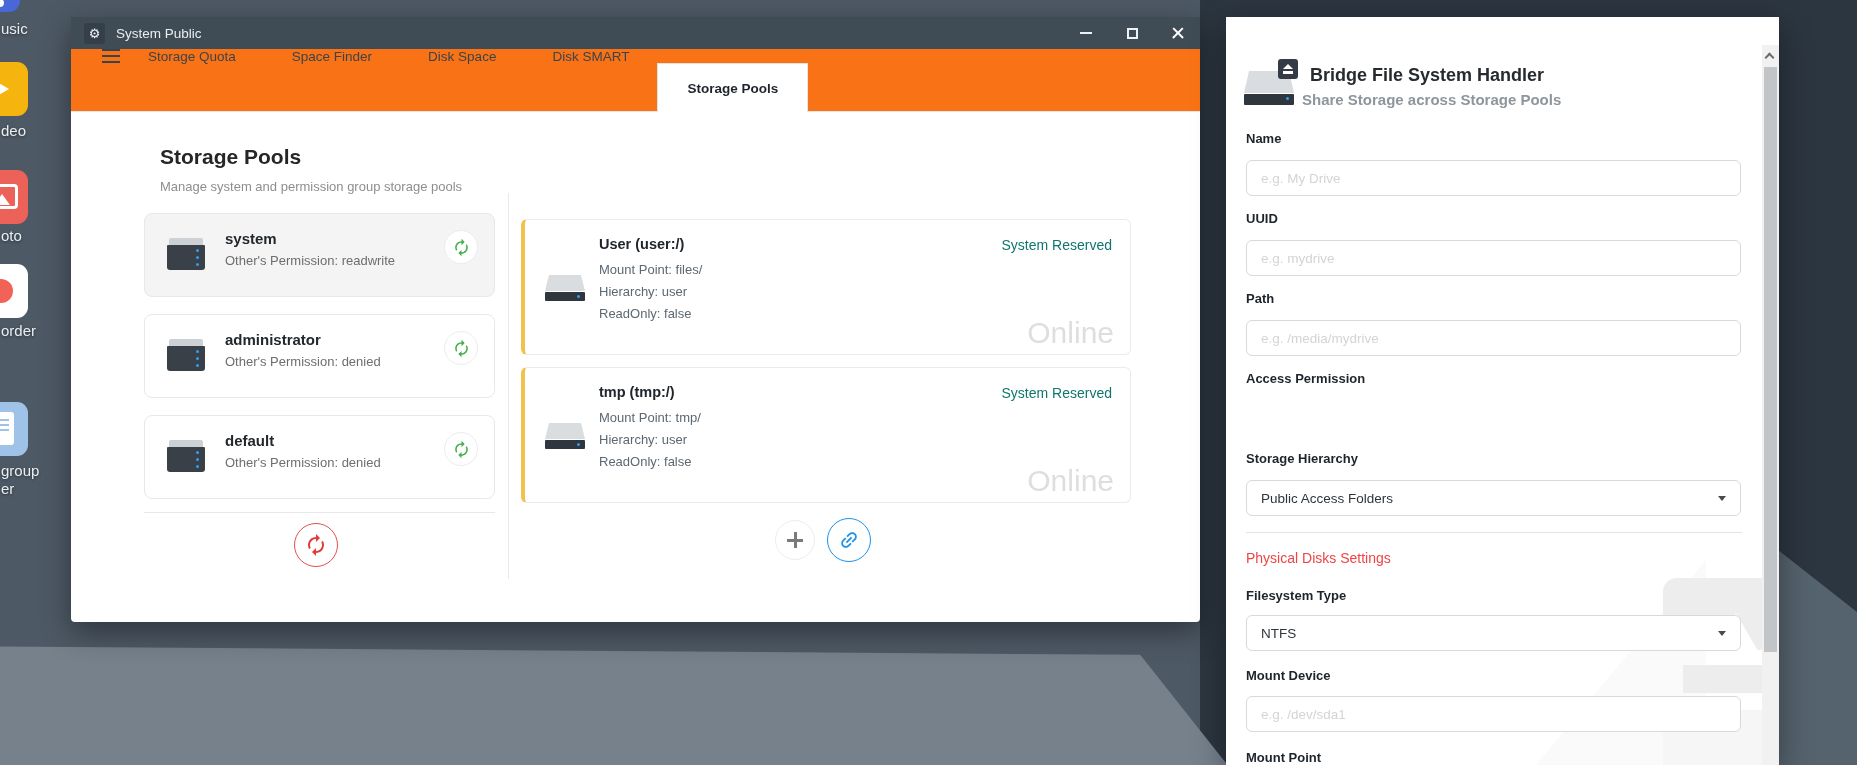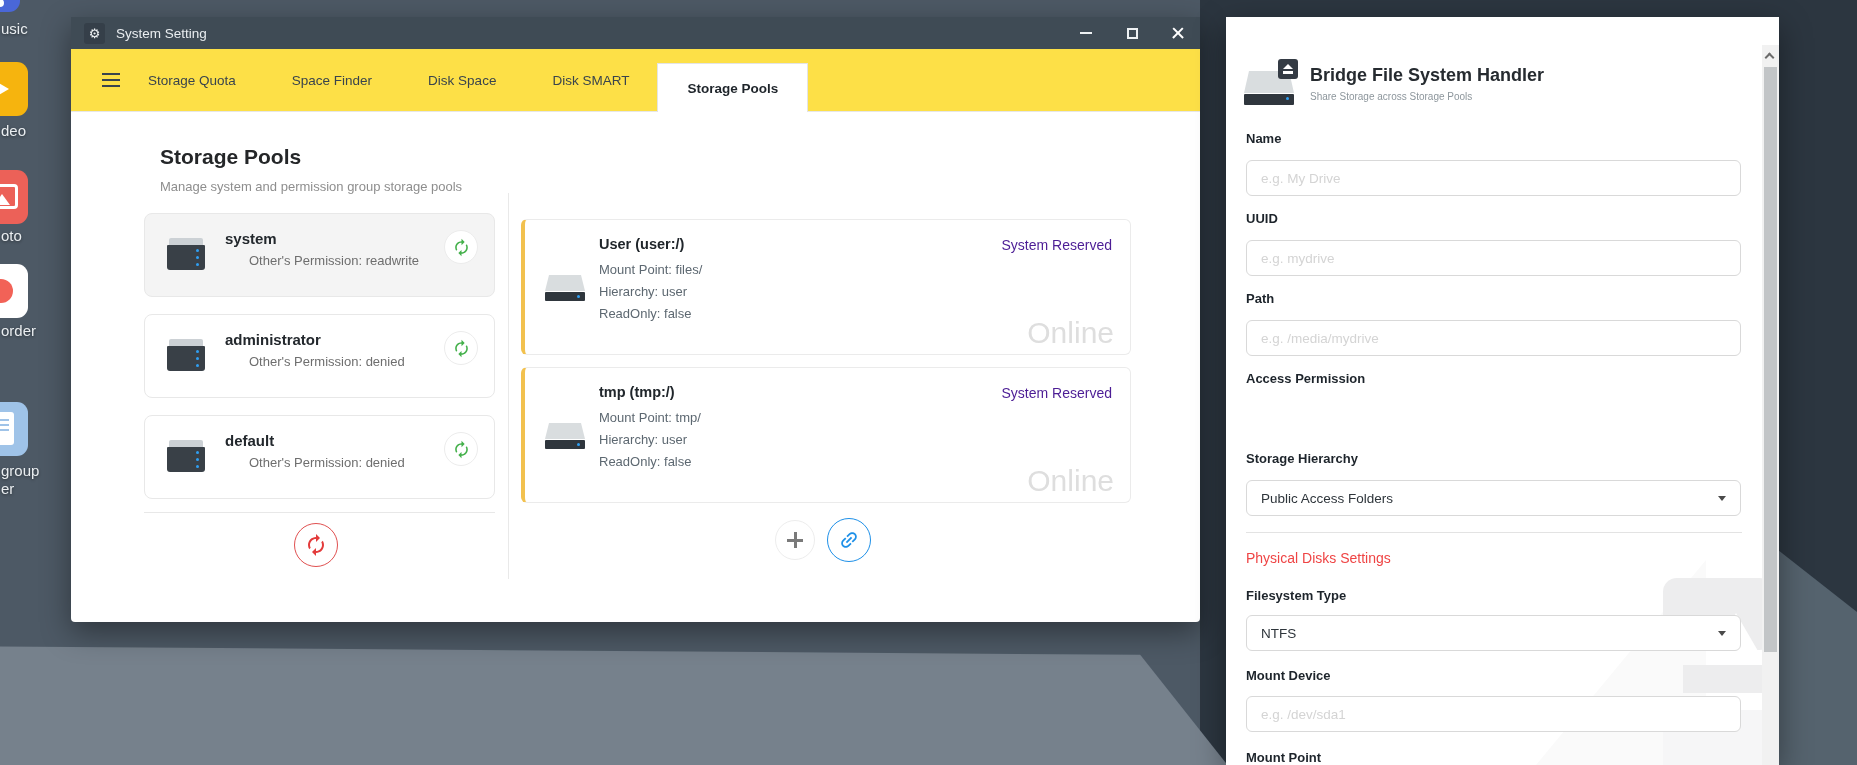--- a/index.html
+++ b/index.html
@@ -43,52 +43,52 @@
   .ctl-close i, .ctl-close b { position:absolute; left:1px; top:7px; width:14px; height:2.4px; background:#fff; }
   .ctl-close i { transform:rotate(45deg); } .ctl-close b { transform:rotate(-45deg); }
 
   
   .win1 { left:71px; top:17px; width:1129px; height:605px; border-radius:0 0 4px 4px; }
   .win1 .titlebar { height:32px; background:#3f4b55; padding:0 14px 0 13px; }
   .win1 .controls { gap:30px; }
   .app-ic { width:21px; height:21px; border-radius:3px; background:#353f49; color:#eef1f3;
             display:flex; align-items:center; justify-content:center; font-size:13px; }
   .win1 .title { margin-left:11px; }
-  .tabbar { position:absolute; left:0; top:32px; width:100%; height:63px; background:#fde047;
-            border-bottom:1px solid #e7e7e7; display:flex; align-items:center; }
+  .tabbar { position:absolute; left:0; top:32px; width:100%; height:63px; background:#f97316;
+            border-bottom:1px solid #e7e7e7; display:flex; align-items:flex-start; }
   .burger { margin-left:31px; width:18px; display:flex; flex-direction:column; gap:3.5px; cursor:pointer; }
   .burger i { height:2.4px; background:#39444d; }
   .tab { font-size:13.5px; color:#39444d; padding:0 28px; cursor:pointer; }
   .tab:first-of-type { margin-left:25px; }
   .tab.active { font-weight:bold; color:#1e242a; background:#fff; border:1px solid #e4e4e4; border-bottom:none;
                 align-self:flex-end; height:49px; line-height:49px; margin-bottom:-1px; padding:0 29px; }
   .page-title { position:absolute; left:89px; top:128px; font-size:21px; font-weight:bold; color:#242628; }
   .page-sub   { position:absolute; left:89px; top:162px; font-size:13px; color:#8e8e8e; }
 
   .pool-card { position:absolute; left:73px; width:351px; height:84px; background:#fff;
                border:1px solid #e8e8e8; border-radius:8px; }
   .pool-card.selected { background:#f4f4f4; }
   .pool-name { position:absolute; left:80px; top:16px; font-size:15px; font-weight:bold; color:#23282d; }
-  .pool-perm { position:absolute; left:80px; top:39px; font-size:13px; color:#6e6e6e;margin-left:24px; }
+  .pool-perm { position:absolute; left:80px; top:39px; font-size:13px; color:#6e6e6e; }
   .srv { position:absolute; left:22px; top:24px; width:38px; height:33px; }
   .srv .cap  { height:7px; background:#ccd1d5; border-radius:2px 2px 0 0; margin:0 2px; }
   .srv .body { height:25px; background:#394047; border-radius:1px 1px 3px 3px; position:relative; }
   .srv .body i { position:absolute; right:6px; width:3px; height:3px; border-radius:50%; background:#2f9ff3; }
 
   .round-btn { position:absolute; border-radius:50%; background:#fff; display:flex; align-items:center;
                justify-content:center; cursor:pointer; }
   .btn-sync  { right:16px; top:16px; width:34px; height:34px; border:1px solid #ececec; }
   .divider-h { position:absolute; left:73px; top:495px; width:351px; height:1px; background:#e8e8e8; }
   .btn-refresh { left:223px; top:506px; width:44px; height:44px; border:1.5px solid #e05050; }
   .divider-v { position:absolute; left:437px; top:176px; width:1px; height:386px; background:#e9e9e9; }
 
   .h-card { position:absolute; left:450px; width:610px; height:136px; background:#fff;
             border:1px solid #ebebeb; border-left:4px solid #f2c14e; border-radius:6px; }
   .h-title { position:absolute; left:74px; top:16px; font-size:14.5px; font-weight:bold; color:#20262b; }
-  .h-badge { position:absolute; right:18px; top:17px; font-size:14px; color:#4c1d95; }
+  .h-badge { position:absolute; right:18px; top:17px; font-size:14px; color:#0f766e; }
   .h-line  { position:absolute; left:74px; font-size:13px; color:#5d6871; }
   .h-status{ position:absolute; right:16px; bottom:4px; font-size:30px; color:#dedede; }
   .drv { position:absolute; }
   .drv .top { background:#d9dddf; clip-path:polygon(10% 0,90% 0,100% 100%,0 100%); }
   .drv .bot { background:#2f363d; border-radius:1px; position:relative; margin-top:1px; }
   .drv .bot i { position:absolute; right:5px; top:3px; width:3px; height:3px; border-radius:50%; background:#2f9ff3; }
   .drv-card { left:20px; top:55px; width:40px; }
   .drv-card .top { height:16px; } .drv-card .bot { height:9px; }
   .btn-plus { left:704px; top:503px; width:40px; height:40px; border:1px solid #ededed; position:absolute; }
   .plus { position:relative; width:16px; height:16px; }
@@ -119,21 +119,21 @@
   .wm-low  { left:437px; top:665px; width:110px; height:55px; background:#f6f6f7; }
 
   .w2head-ic { position:absolute; left:18px; top:26px; width:50px; z-index:1; }
   .w2head-ic .top { height:22px; } .w2head-ic .bot { height:11px; }
   .w2badge { position:absolute; right:-4px; top:-12px; width:20px; height:20px; border-radius:3px; background:#343b44;
              display:flex; flex-direction:column; align-items:center; justify-content:center; gap:2px; }
   .w2badge i { width:0; height:0; border-left:5px solid transparent; border-right:5px solid transparent;
                border-bottom:5.5px solid #fff; }
   .w2badge b { width:10px; height:2.4px; background:#fff; }
   .w2h-title { position:absolute; left:84px; top:20px; font-size:18px; font-weight:bold; color:#262b30; z-index:1; }
-  .w2h-sub   { position:absolute; left:84px; top:46px; font-size:10px; color:#8d969c; z-index:1; }
+  .w2h-sub   { position:absolute; left:76px; top:46px; font-size:15px; color:#8d969c; z-index:1;font-weight:bold; }
 
   .f-label { position:absolute; left:20px; font-size:13px; font-weight:bold; color:#1d242b; z-index:1; }
   .f-section { position:absolute; left:20px; font-size:14px; color:#ef4444; z-index:1; }
   .f-input { position:absolute; left:20px; width:495px; height:36px; border:1px solid #d9d9d9; border-radius:6px;
              padding:0 14px; font-size:13.5px; font-family:"Liberation Sans",sans-serif; color:#2e353b;
              background:#fff; z-index:1; outline:none; }
   .f-input::placeholder { color:#d4d4d4; }
   .f-select { position:absolute; left:20px; width:495px; height:36px; border:1px solid #d9d9d9; border-radius:6px;
               background:#fff; display:flex; align-items:center; padding:0 14px; font-size:13.5px; color:#2e353b;
               z-index:1; cursor:pointer; }
@@ -177,21 +177,21 @@
       <b style="top:17px"></b>
       <b style="top:22px"></b>
       <b style="top:27px"></b>
     </div>
   <div class="dock-label" style="top:462px">group</div>
   <div class="dock-label" style="top:480px">er</div>
 
   <div class="win win1">
     <div class="titlebar">
       <div class="app-ic">⚙</div>
-      <div class="title">System Setting</div>
+      <div class="title">System Public</div>
       <div class="controls">
         <div class="ctl ctl-min">
             <i></i>
           </div>
         <div class="ctl ctl-max">
             <i></i>
           </div>
         <div class="ctl ctl-close">
             <i></i>
             <b></b>

